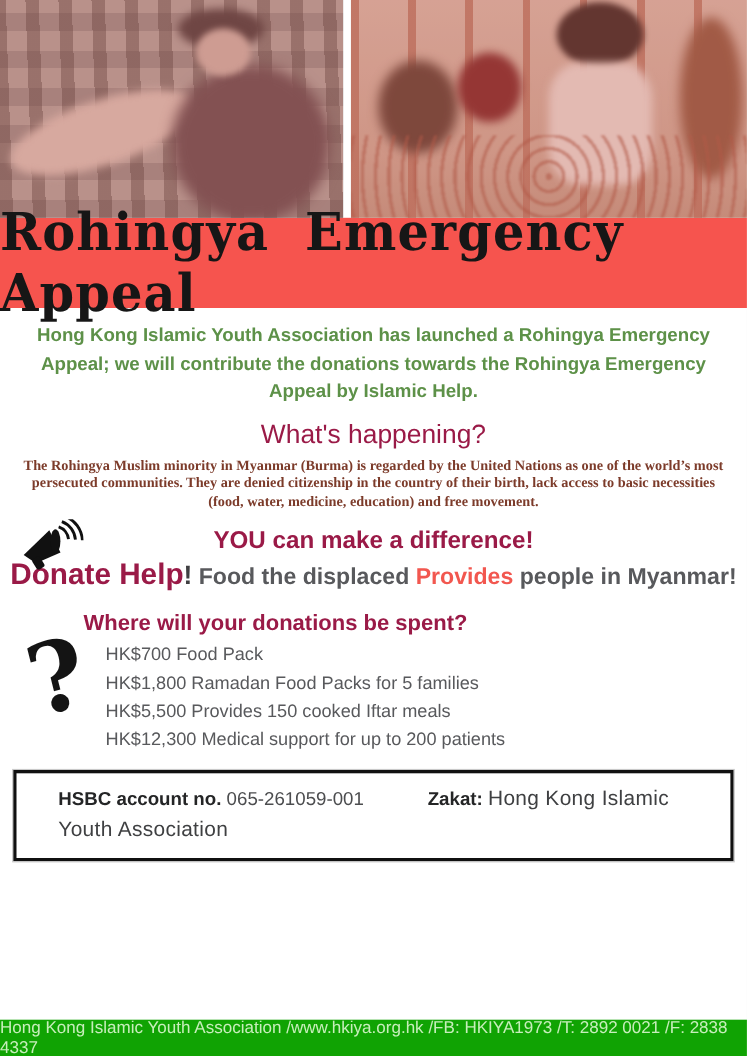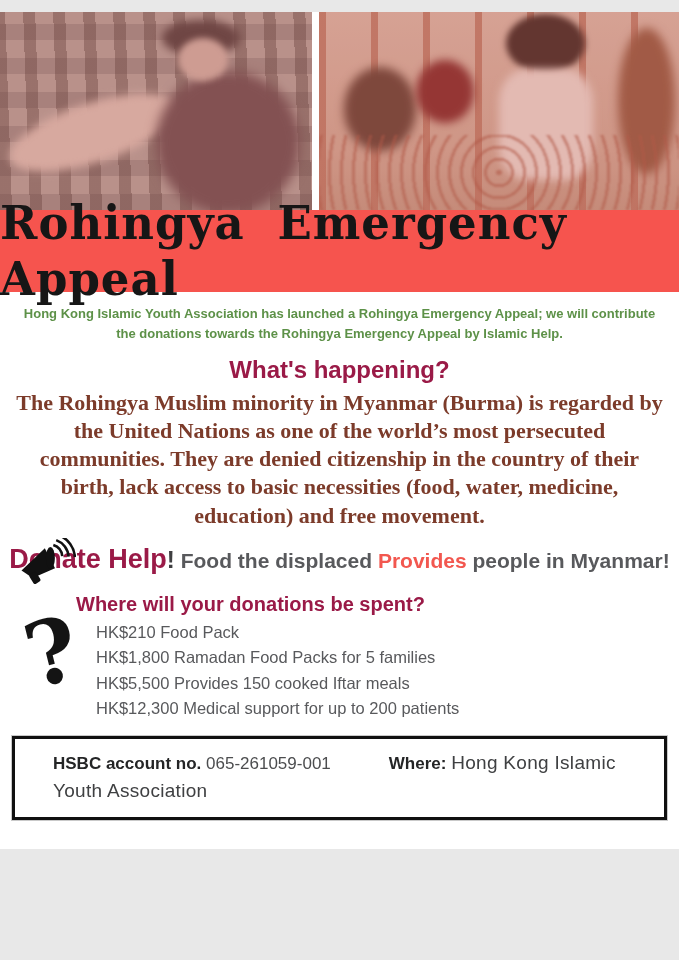--- a/index.html
+++ b/index.html
@@ -1,18 +1,18 @@
 <!DOCTYPE html>
 <html><head>
 <meta charset="utf-8">
 <style>
   * { margin:0; padding:0; box-sizing:border-box; }
   body { background:#e8e8e8; font-family:"Liberation Sans", sans-serif; }
   .page {
-    position:relative; width:679px; height:837px; margin:12px auto;
+    position:relative; width:679px; height:960px; margin:0 auto;
     background:#fff; overflow:hidden;
   }
 
   
   .photos { display:flex; gap:7px; height:198px; background:#fff; }
   .photo { position:relative; height:100%; overflow:hidden; }
   .photo-left {
     width:312px;
     background:
       repeating-linear-gradient(88deg, rgba(66,60,56,.40) 0 12px, rgba(0,0,0,0) 12px 30px),
@@ -46,32 +46,32 @@
     height:82px; background:#f6544e; display:flex; align-items:center; justify-content:center;
   }
   .banner h1 {
     font-family:"DejaVu Serif", serif; font-weight:bold; font-size:45px;
     color:#161616; word-spacing:16px; letter-spacing:1px; transform:scaleY(1.05);
   }
 
   
   .intro {
     margin:12px 16px 0; text-align:center;
-    color:#5d9148; font-weight:bold; font-size:13px; line-height:1.5;
+    color:#5d9148; font-weight:bold; font-size:17px; line-height:1.5;
   }
 
   
   .wh-heading {
     margin-top:13px; text-align:center;
-    color:#9a1a47; font-size:24px; font-weight:bold;
+    color:#9a1a47; font-size:24px; font-weight:normal;
   }
   .wh-body {
     margin:5px 12px 0; text-align:center;
     font-family:"Liberation Serif", serif; font-weight:bold;
-    color:#7c3b2a; font-size:22px; line-height:1.28;
+    color:#7c3b2a; font-size:13px; line-height:1.28;
   }
 
   
   .difference { position:relative; margin-top:14px; text-align:center; }
   .megaphone { position:absolute; left:18px; top:-6px; }
   .diff-heading { color:#9a1a47; font-size:22px; font-weight:bold; }
   .donate-line { margin-top:3px; font-size:21px; font-weight:bold; color:#58595c; }
   .donate-line .donate { color:#9a1a47; font-size:27px; }
   .donate-line .bang   { color:#3f3f41; font-size:24px; }
   .donate-line .rohingya { color:#f2574f; }
@@ -146,33 +146,37 @@
         <g transform="rotate(-14 29 23)">
           <polygon points="2,26 30,10 35,32 11,36" fill="#111"></polygon>
           <ellipse cx="33" cy="21" rx="4.5" ry="11" fill="#111" transform="rotate(14 33 21)"></ellipse>
           <rect x="9" y="31" width="8" height="11" rx="2" fill="#111" transform="rotate(-18 13 36)"></rect>
           <path d="M39 9 A13 13 0 0 1 45 22" stroke="#111" stroke-width="2.6" fill="none"></path>
           <path d="M43 5 A19 19 0 0 1 51 24" stroke="#111" stroke-width="2.6" fill="none"></path>
           <path d="M47 1 A25 25 0 0 1 57 26" stroke="#111" stroke-width="2.6" fill="none"></path>
         </g>
       </svg>
     </span>
+    <h2 class="diff-heading">YOU can make a difference!</h2>
     <p class="donate-line"><span class="donate">Donate Help</span><span class="bang">!</span><span> Food the displaced </span><span class="rohingya">Provides</span><span> people in Myanmar!</span></p>
   </div>
 
   <div class="donations">
     <span class="qmark">?</span>
     <h3 class="don-heading">Where will your donations be spent?</h3>
     <div class="don-list">
-      <div>HK$210 Food Pack</div>
+      <div>HK$700 Food Pack</div>
       <div>HK$1,800 Ramadan Food Packs for 5 families</div>
       <div>HK$5,500 Provides 150 cooked Iftar meals</div>
       <div>HK$12,300 Medical support for up to 200 patients</div>
     </div>
   </div>
 
   <div class="box">
-    <div class="hsbc-line"><span class="bold">HSBC account no. </span><span>065-261059-001</span><span class="bold payee-label">Where: </span><span class="payee-value">Hong Kong Islamic Youth Association</span></div>
+    <div class="hsbc-line"><span class="bold">HSBC account no. </span><span>065-261059-001</span><span class="bold payee-label">Zakat: </span><span class="payee-value">Hong Kong Islamic Youth Association</span></div>
 
   </div>
 
+  <div class="footer">
+    <span>Hong Kong Islamic Youth Association /www.hkiya.org.hk /FB: HKIYA1973 /T: 2892 0021 /F: 2838 4337</span>
+  </div>
 
 </div>
 
 </body></html>

